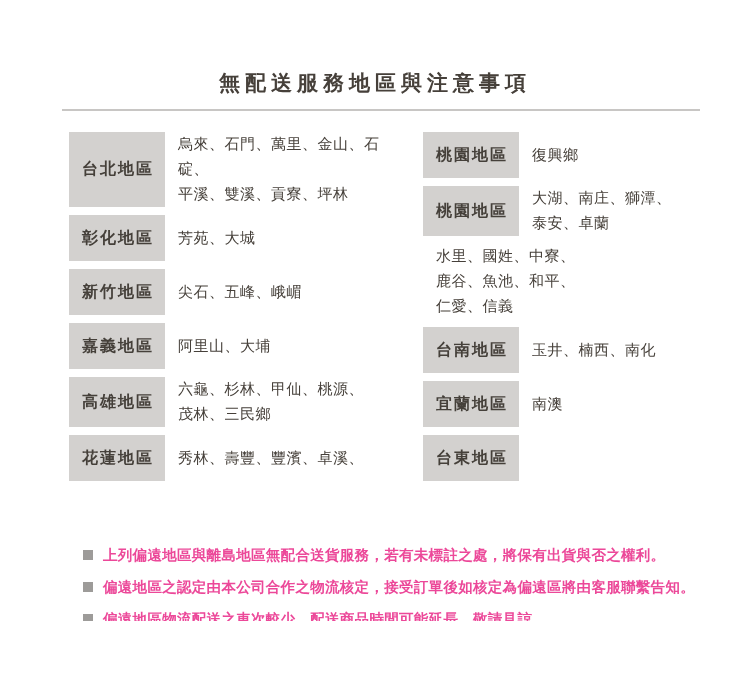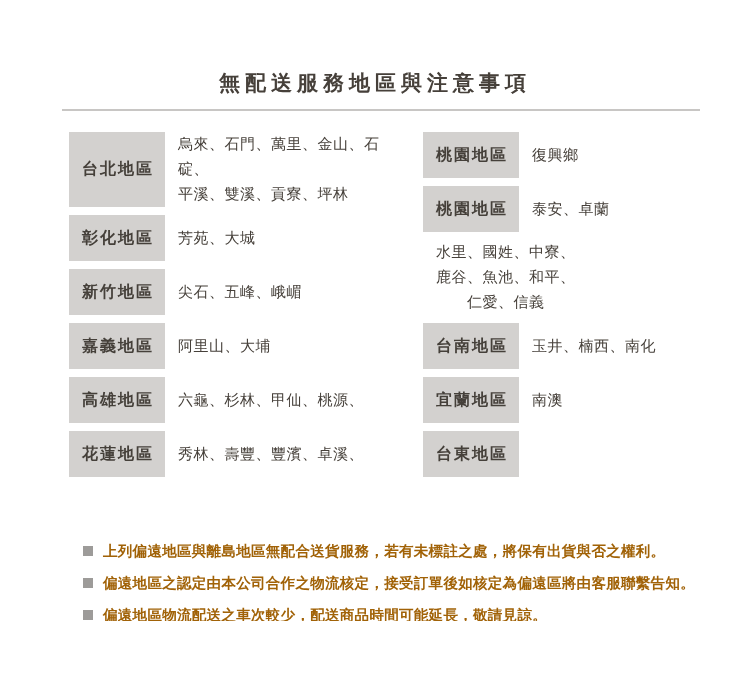--- a/index.html
+++ b/index.html
@@ -30,21 +30,21 @@
     background: #c8c6c4;
     margin: 13px 50px 0 62px;
   }
   
   .regions {
     display: flex;
     margin: 21px 0 0 69px;
   }
   .region-column { display: block; }
   .region-column.left  { width: 341px; margin-right: 13px; }
-  .region-column.right { width: 264px; text-align: center; }
+  .region-column.right { width: 264px; }
   .region-row {
     display: flex;
     align-items: center;
     margin-bottom: 8px;
     min-height: 46px;
   }
   .region-label {
     flex: 0 0 96px;
     align-self: stretch;
     min-height: 46px;
@@ -78,21 +78,21 @@
   .note-bullet {
     flex: 0 0 10px;
     width: 10px;
     height: 10px;
     background: #9d9b99;
     margin: 5px 10px 0 0;
   }
   .note-text {
     font-size: 14.5px;
     font-weight: bold;
-    color: #a16207;
+    color: #ec4899;
     letter-spacing: 0.3px;
   }
 </style>
 </head>
 <body>
 
 <div class="page">
 
   <div class="page-title">無配送服務地區與注意事項</div>
 
@@ -122,39 +122,41 @@
         <div class="region-row">
           <div class="region-label">嘉義地區</div>
           <div class="region-areas">
             <div>阿里山、大埔</div>
           </div>
         </div>
         <div class="region-row">
           <div class="region-label">高雄地區</div>
           <div class="region-areas">
             <div>六龜、杉林、甲仙、桃源、</div>
+            <div>茂林、三民鄉</div>
           </div>
         </div>
         <div class="region-row">
           <div class="region-label">花蓮地區</div>
           <div class="region-areas">
             <div>秀林、壽豐、豐濱、卓溪、</div>
           </div>
         </div>
       </div>
     <div class="region-column right" id="region-column-right">
         <div class="region-row">
           <div class="region-label">桃園地區</div>
           <div class="region-areas">
             <div>復興鄉</div>
           </div>
         </div>
         <div class="region-row">
           <div class="region-label">桃園地區</div>
           <div class="region-areas">
+            <div>大湖、南庄、獅潭、</div>
             <div>泰安、卓蘭</div>
           </div>
         </div>
         <div class="region-row">
           <div class="region-areas">
             <div>水里、國姓、中寮、</div>
             <div>鹿谷、魚池、和平、</div>
             <div>仁愛、信義</div>
           </div>
         </div>

